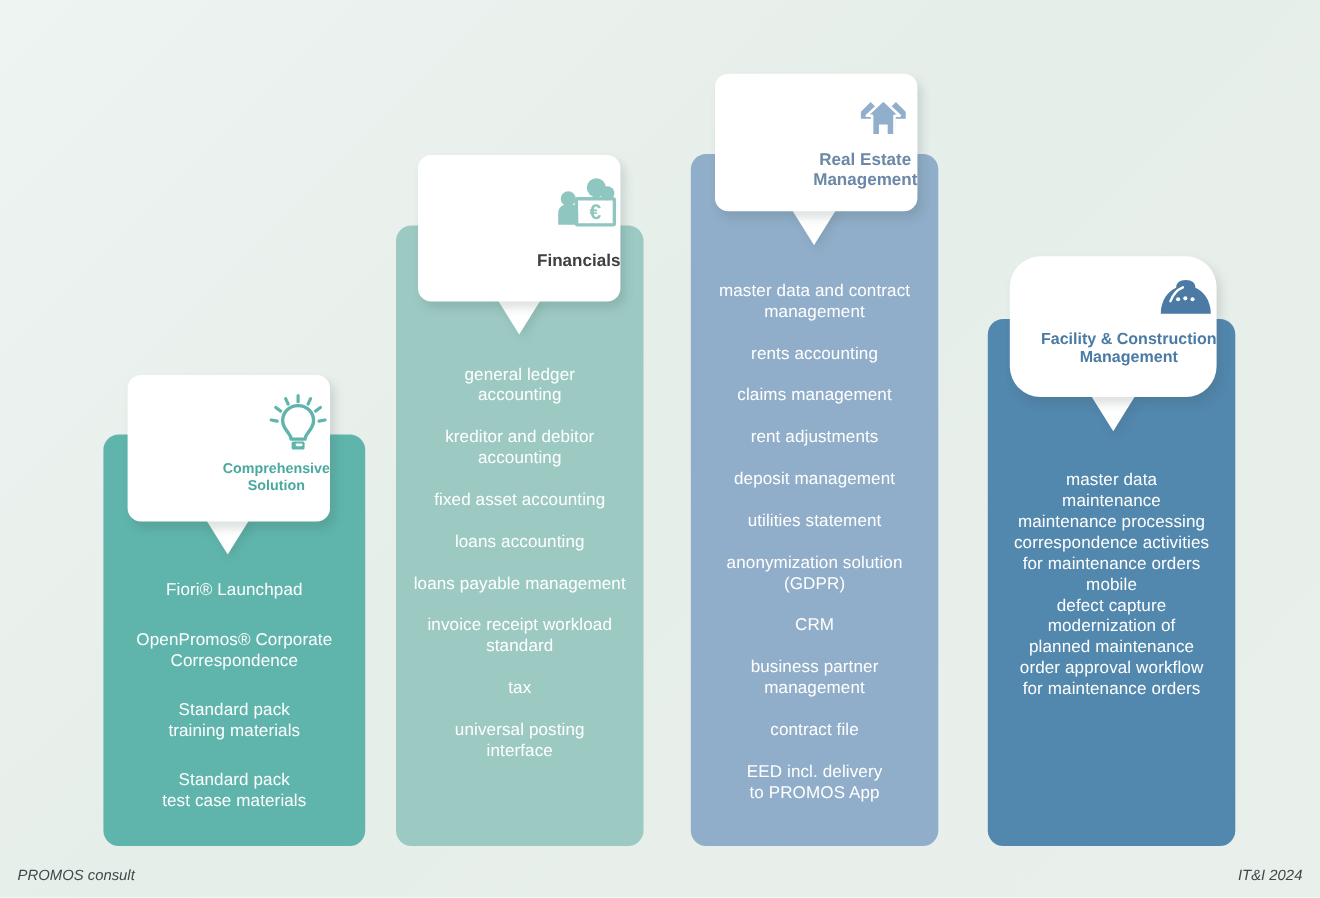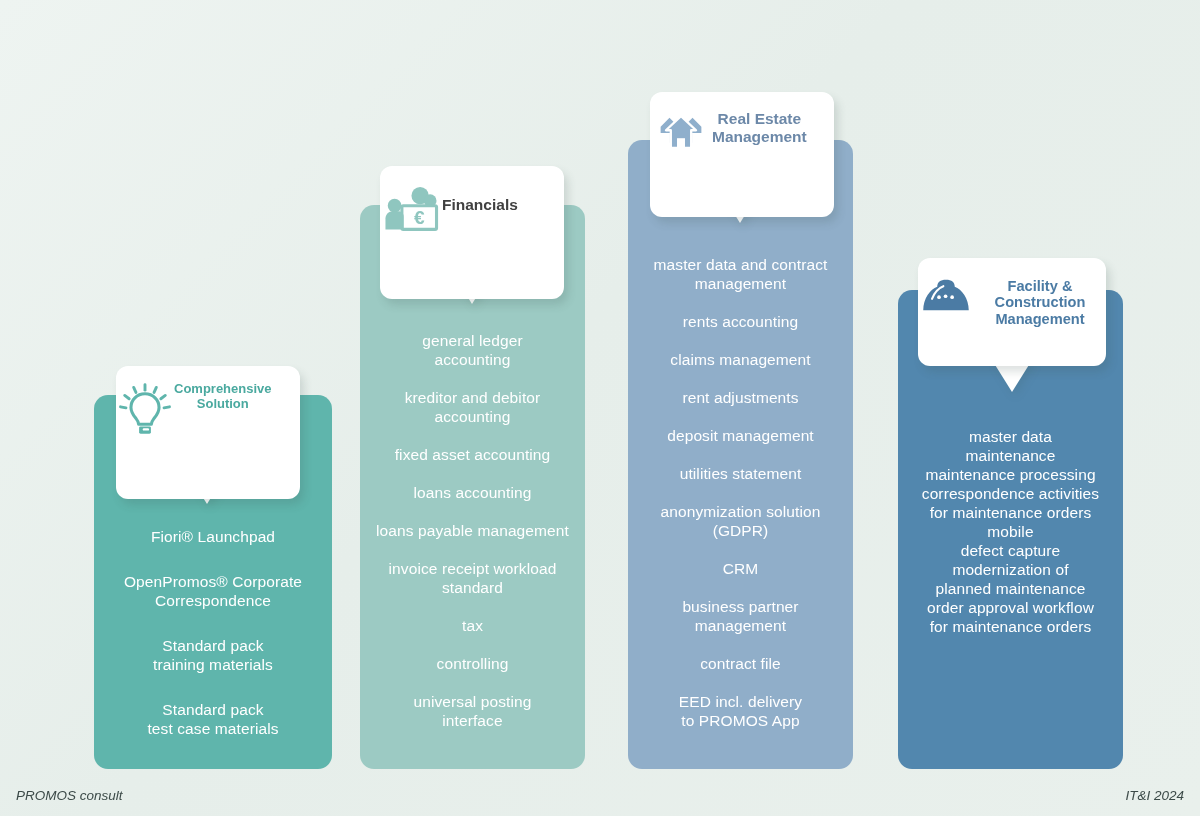--- a/index.html
+++ b/index.html
@@ -23,23 +23,22 @@
     font-size:15.5px;line-height:19px;
     font-family:"Liberation Sans", sans-serif;
     letter-spacing:.1px;
     padding:0 6px;box-sizing:border-box;
   }
 
   
   .bubble{
     position:absolute;background:#ffffff;border-radius:12px;
     box-shadow:4px 6px 9px rgba(60,85,80,.17);
-    display:flex;flex-direction:row;align-items:flex-start;justify-content:flex-start;
+    display:flex;flex-direction:column;align-items:flex-end;justify-content:flex-start;
     box-sizing:border-box;
-    margin-top:25px;
   }
   .bubble .icon-wrap{display:flex;align-items:center;justify-content:center;}
   .bubble .bubble-title{
     font-weight:bold;text-align:center;line-height:1.13;
     font-family:"Liberation Sans", sans-serif;
   }
   .tail{
     position:absolute;width:0;height:0;
     border-left:20px solid transparent;border-right:20px solid transparent;
     filter:drop-shadow(3px 4px 4px rgba(60,85,80,.14));
@@ -93,21 +92,20 @@
 
   <div class="column" style="left:360px;top:205px;width:225px;height:564px;background:#9ccac3;">
     <div class="col-list" style="top:126px;gap:19px;">
       <div class="col-item">general ledger<br>accounting</div>
       <div class="col-item">kreditor and debitor<br>accounting</div>
       <div class="col-item">fixed asset accounting</div>
       <div class="col-item">loans accounting</div>
       <div class="col-item">loans payable management</div>
       <div class="col-item">invoice receipt workload<br>standard</div>
       <div class="col-item">tax</div>
-      <div class="col-item">controlling</div>
       <div class="col-item">universal posting<br>interface</div>
     </div>
   </div>
   <div class="tail" style="left:452px;top:272px;border-top:32px solid #ffffff;"></div>
   <div class="bubble" style="left:380px;top:141px;width:184px;height:133px;padding-top:18px;">
     <div class="icon-wrap" style="height:58px;">
       <svg width="62" height="56" viewBox="0 0 68 60" aria-hidden="true">
         <circle cx="44" cy="11" r="9.5" fill="#8fc6bf"></circle>
         <circle cx="55" cy="16.5" r="7" fill="#8fc6bf"></circle>
         <rect x="24" y="22" width="38" height="26" rx="1.5" fill="none" stroke="#8fc6bf" stroke-width="3.4"></rect>
@@ -156,21 +154,21 @@
     <div class="col-list" style="top:137px;">
       <div class="col-item">master data<br>maintenance</div>
       <div class="col-item">maintenance processing</div>
       <div class="col-item">correspondence activities<br>for maintenance orders</div>
       <div class="col-item">mobile<br>defect capture</div>
       <div class="col-item">modernization of<br>planned maintenance</div>
       <div class="col-item">order approval workflow<br>for maintenance orders</div>
     </div>
   </div>
   <div class="tail" style="left:992px;top:360px;border-top:32px solid #ffffff;"></div>
-  <div class="bubble" style="left:918px;top:233px;width:188px;height:108px;padding-top:16px;">
+  <div class="bubble" style="left:918px;top:233px;width:188px;height:128px;padding-top:16px;border-radius:28px;">
     <div class="icon-wrap" style="height:48px;">
       <svg width="56" height="46" viewBox="0 0 64 52" aria-hidden="true">
         <path d="M6 40 C6 26 14 16 22 13 C22 8 25.5 5 32 5 C38.5 5 42 8 42 13 C50 16 58 26 58 40 Z" fill="#4b7ba4"></path>
         <path d="M16 27 C19 19 24 14.5 29 12.5" fill="none" stroke="#ffffff" stroke-width="2.4" stroke-linecap="round"></path>
         <circle cx="24" cy="25" r="2.1" fill="#ffffff"></circle>
         <circle cx="31.5" cy="24" r="2.1" fill="#ffffff"></circle>
         <circle cx="39" cy="25" r="2.1" fill="#ffffff"></circle>
       </svg>
     </div>
     <div class="bubble-title" style="font-size:14.6px;color:#4b7ba4;margin-top:4px;">

